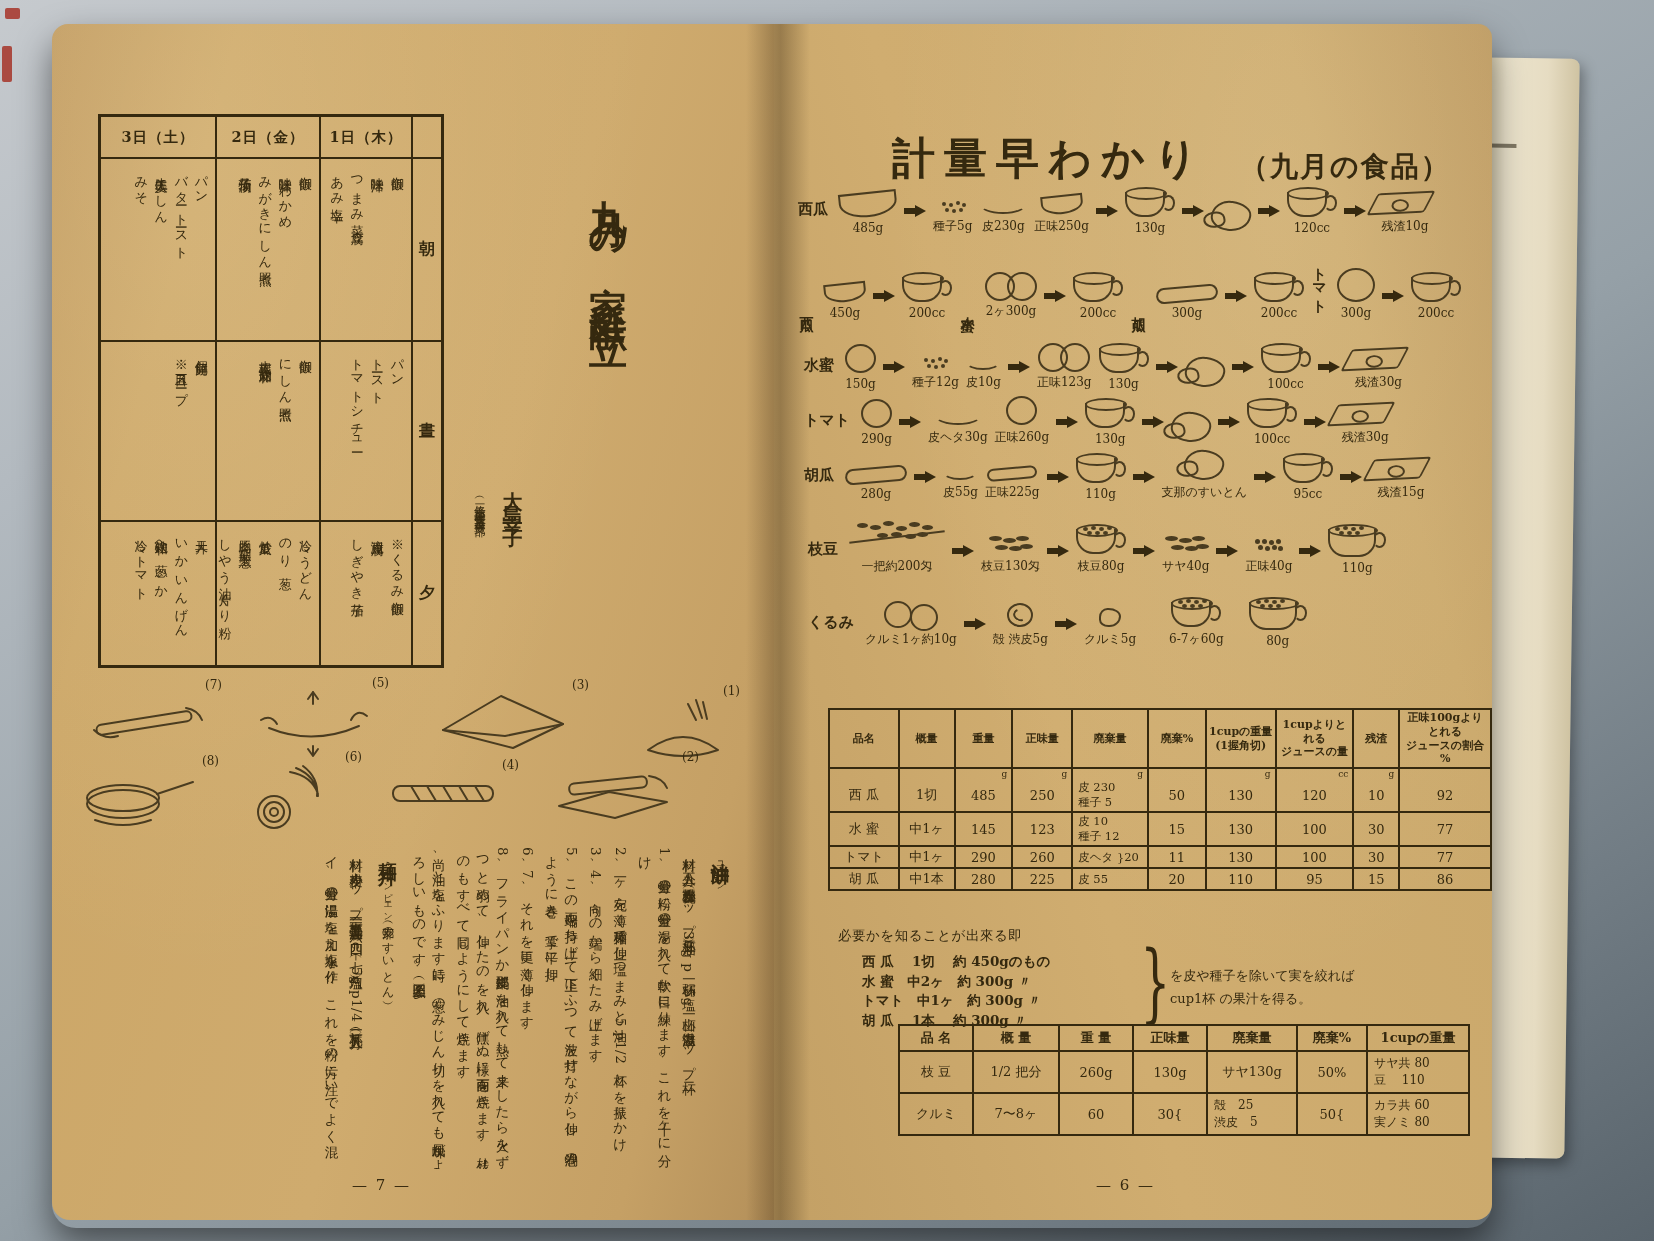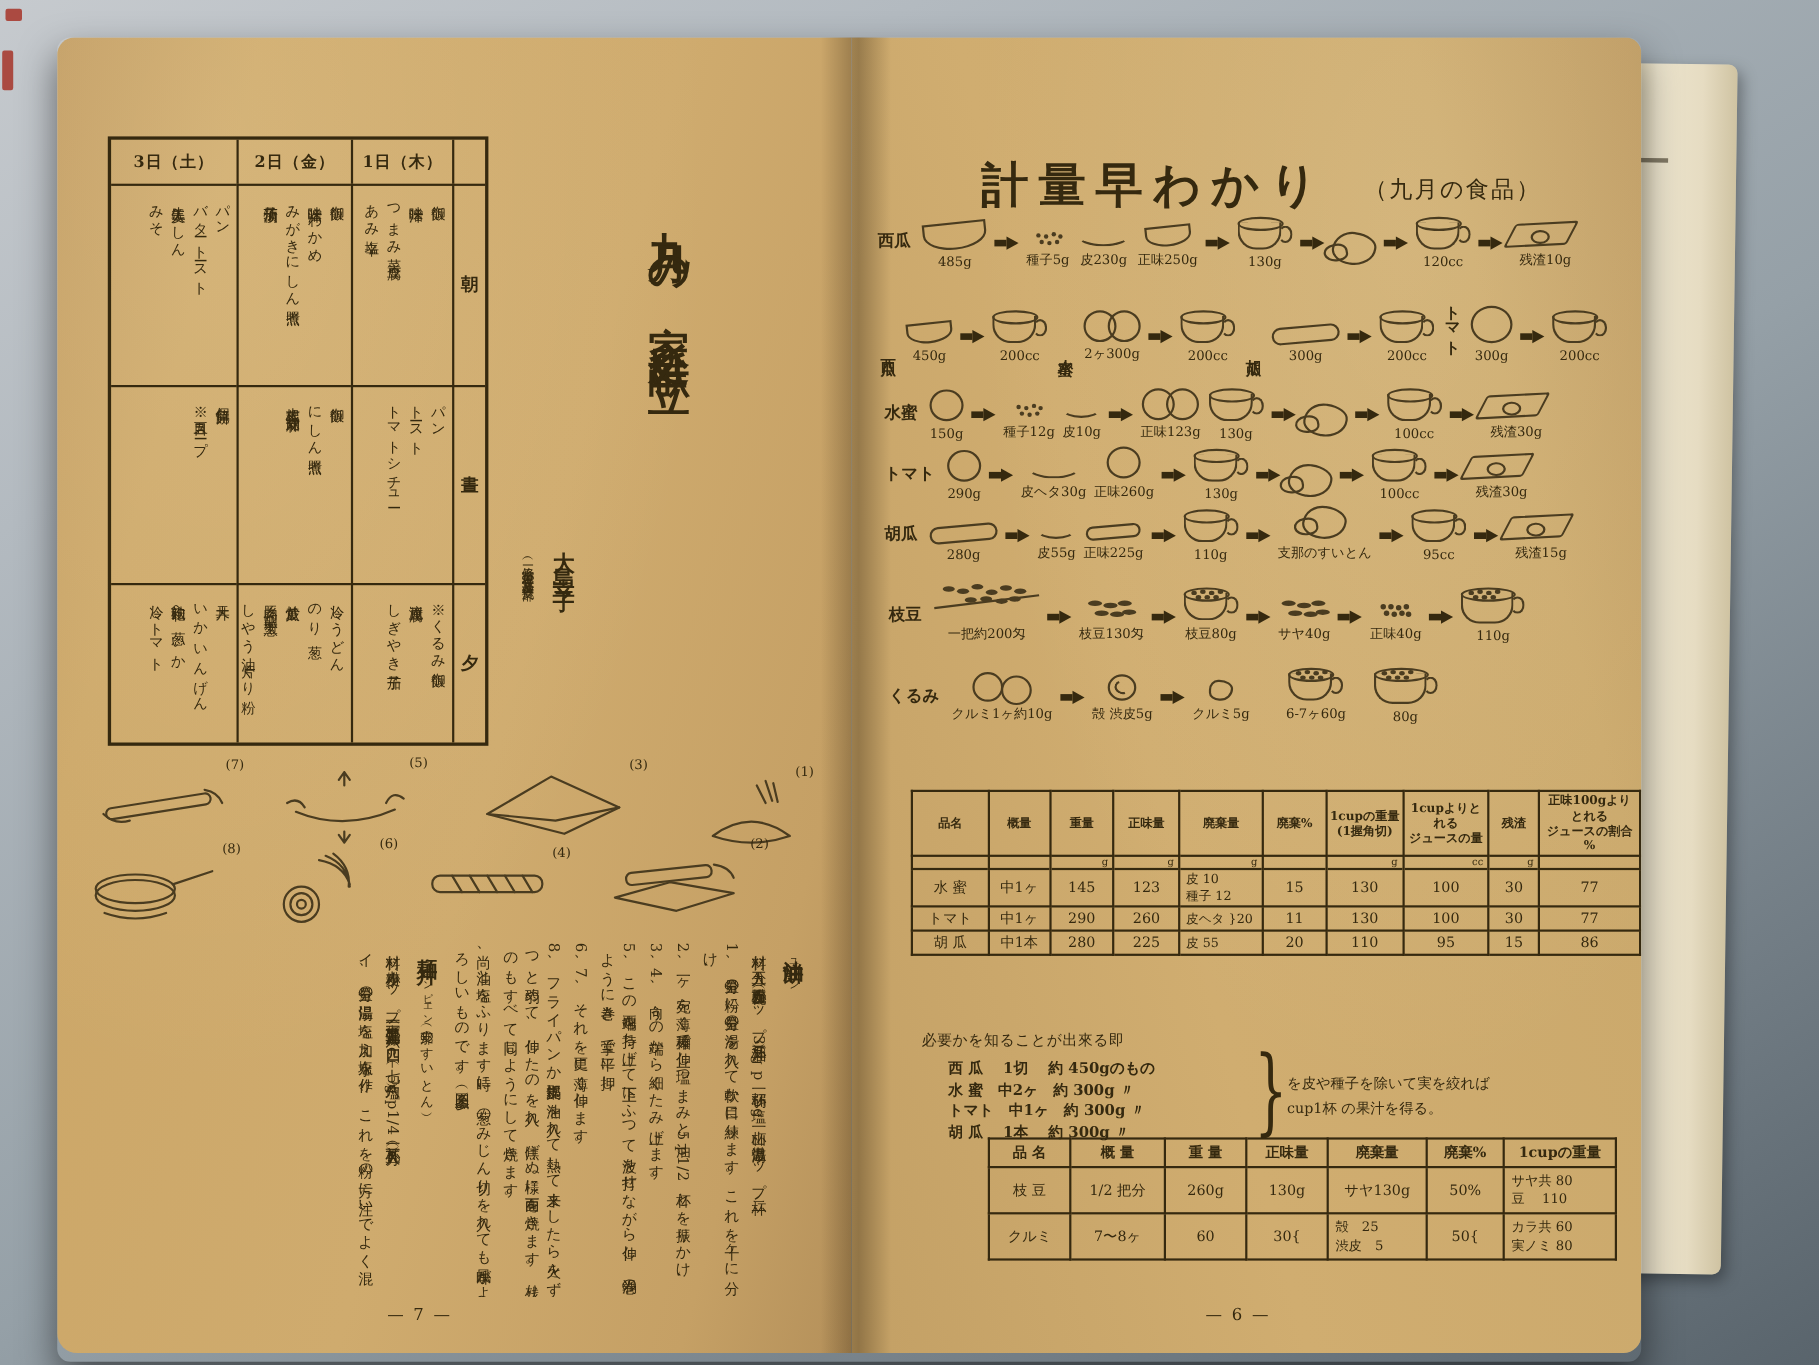--- a/index.html
+++ b/index.html
@@ -18,22 +18,22 @@
   .rm2{left:2px;top:46px;width:10px;height:36px}
 
   
   .next-edge{position:absolute;left:1468px;top:58px;width:104px;height:1100px;
     background:linear-gradient(to right,#d9cfae,#ece4cd 30%,#e6dcc2 70%,#cfc3a2);
     border-radius:8px;transform:rotate(.8deg);
     box-shadow:4px 6px 14px rgba(0,0,0,.35)}
   .next-edge::before{content:"";position:absolute;left:8px;top:80px;width:3px;height:950px;background:rgba(120,104,70,.25)}
   .next-edge::after{content:"";position:absolute;left:2px;top:86px;width:40px;height:4px;background:rgba(40,32,16,.55)}
 
-  .book{position:absolute;left:52px;top:34px;width:1440px;height:1204px;
-    border-radius:12px;box-shadow:0 16px 34px rgba(0,0,0,.5);}
+  .book{position:absolute;left:52px;top:24px;width:1440px;height:1204px;
+    border-radius:24px;box-shadow:0 16px 34px rgba(0,0,0,.5);}
   .page{position:absolute;top:0;height:1196px;overflow:hidden}
   .page-left{left:0;width:722px;border-radius:16px 0 0 18px;
     background:
       radial-gradient(ellipse at 20% 10%, rgba(255,240,200,.18), transparent 55%),
       linear-gradient(105deg,#c09a60 0%,#cca768 18%,#cfab6e 55%,#c5a065 85%,#b4905a 100%);}
   .page-right{left:722px;width:718px;border-radius:0 14px 16px 0;
     background:
       radial-gradient(ellipse at 70% 15%, rgba(255,242,205,.16), transparent 55%),
       linear-gradient(255deg,#bd9a62 0%,#cba96c 20%,#d0ad70 60%,#c3a065 100%);}
   .gutter{position:absolute;left:694px;top:0;width:64px;height:1196px;pointer-events:none;
@@ -69,21 +69,21 @@
   .recipe .rh{font-size:19px;font-weight:bold;margin:0 8px;letter-spacing:4px}
   .recipe .rub{font-size:9px;letter-spacing:0;font-weight:normal}
   .recipe .sub{font-size:12px;font-weight:normal;letter-spacing:1px}
 
   .pageno{position:absolute;font-size:15px;letter-spacing:2px}
   .pn-left{left:300px;top:1152px}
   .pn-right{left:322px;top:1152px}
 
   
   .rtitle{position:absolute;left:118px;top:106px;font-size:43px;font-weight:bold;letter-spacing:9px;white-space:nowrap}
-  .rtitle-sub{position:absolute;left:466px;top:124px;font-size:21px;font-weight:normal;letter-spacing:2px;white-space:nowrap}
+  .rtitle-sub{position:absolute;left:466px;top:124px;font-size:28px;font-weight:bold;letter-spacing:2px;white-space:nowrap}
 
   
   .mrow{position:absolute;display:flex;align-items:flex-end;gap:7px}
   .rlabel{font-size:15px;font-weight:bold;margin:0 4px 16px 0;white-space:nowrap}
   .vlab{writing-mode:vertical-rl;font-size:14px;font-weight:bold;margin:0 1px 14px 0}
   .mi{display:flex;flex-direction:column;align-items:center;gap:4px}
   .cap{font-size:12px;white-space:nowrap;letter-spacing:0}
   .arr{position:relative;width:22px;height:12px;margin:0 0 18px;flex:none}
   .arr::before{content:"";position:absolute;left:0;top:3px;width:11px;height:6px;background:var(--ink)}
   .arr::after{content:"";position:absolute;left:11px;top:0;border-left:11px solid var(--ink);border-top:6px solid transparent;border-bottom:6px solid transparent}
@@ -601,20 +601,33 @@
           <td></td>
           <td>g</td>
           <td>g</td>
           <td>g</td>
           <td></td>
           <td>g</td>
           <td>cc</td>
           <td>g</td>
           <td></td>
         </tr>
+        <tr class="r">
+          <td>西 瓜</td>
+          <td>1切</td>
+          <td>485</td>
+          <td>250</td>
+          <td class="waste">皮 230
+種子 5</td>
+          <td>50</td>
+          <td>130</td>
+          <td>120</td>
+          <td>10</td>
+          <td>92</td>
+        </tr>
         <tr>
           <td>水 蜜</td>
           <td>中1ヶ</td>
           <td>145</td>
           <td>123</td>
           <td class="waste">皮 10
 種子 12</td>
           <td>15</td>
           <td>130</td>
           <td>100</td>

